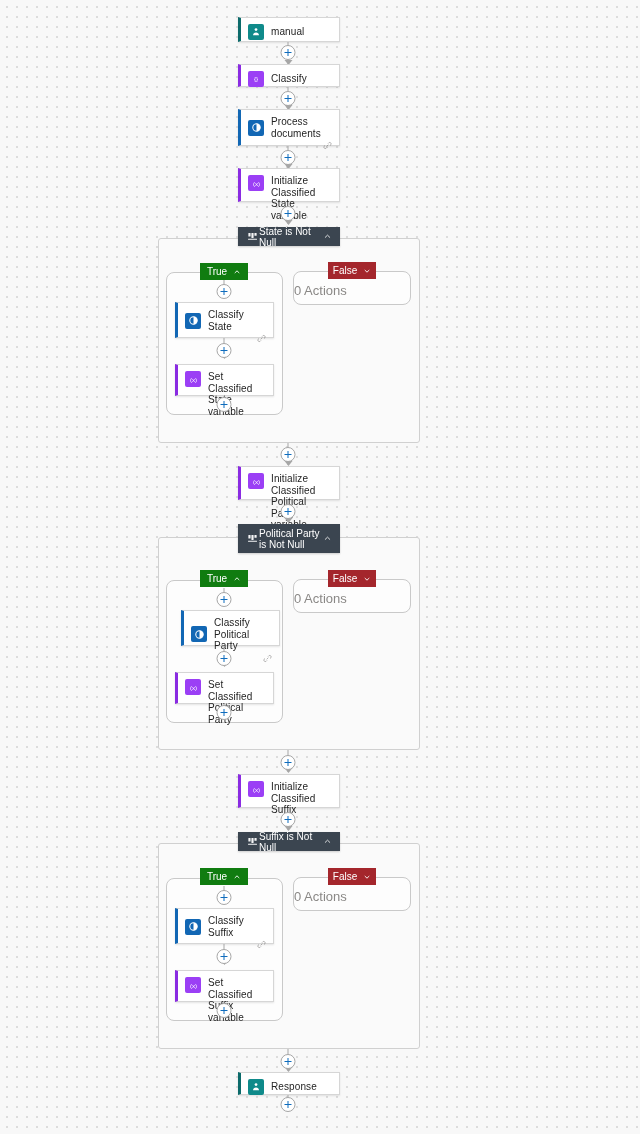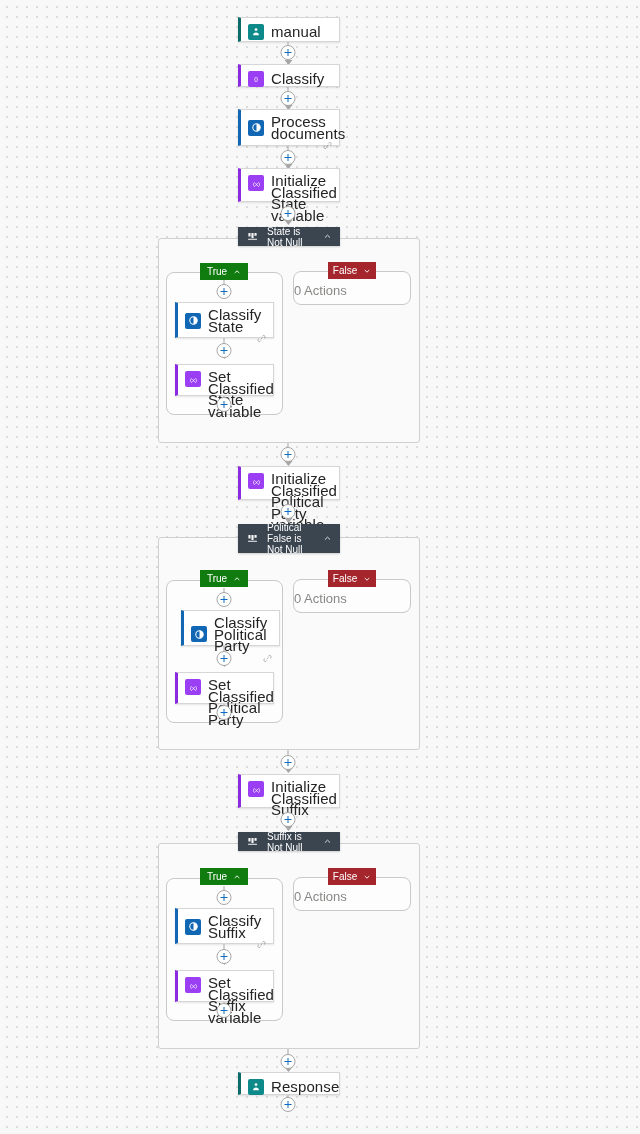--- a/index.html
+++ b/index.html
@@ -104,21 +104,21 @@
     border-radius: 2px;
     display: flex;
     align-items: center;
     justify-content: center;
     color: #fff;
     font-size: 8px;
     line-height: 1;
     font-family: "Liberation Sans", sans-serif;
   }
   .card-title {
-    font-size: 15px;
+    font-size: 10px;
     line-height: 11.5px;
     color: #242424;
     letter-spacing: 0.1px;
   }
   .card-foot {
     flex: 1 1 auto;
     position: relative;
     min-height: 8px;
   }
   .link-icon {
@@ -140,21 +140,20 @@
   .ic-blue   { background: #1267b4; }
 
   
   .cond-head {
     position: absolute;
     background: #3b4550;
     color: #ffffff;
     box-sizing: border-box;
     display: flex;
     align-items: center;
-    gap: 8px;
     padding: 0 8px;
     cursor: pointer;
     box-shadow: 0 0.6px 1.8px rgba(0,0,0,0.18);
     z-index: 5;
   }
   .cond-icon {
     width: 13px; height: 13px;
     flex: 0 0 13px;
     display: flex; align-items: center; justify-content: center;
     opacity: 0.95;
@@ -411,21 +410,21 @@
 
   <div class="cond-head" style="left:238px;top:524px;width:102px;height:29px;">
     <span class="cond-icon">
       <svg width="11" height="11" viewBox="0 0 16 16" fill="#fff">
         <rect x="2" y="3" width="3.2" height="5" rx="0.4"></rect>
         <rect x="6.4" y="3" width="3.2" height="7" rx="0.4"></rect>
         <rect x="10.8" y="3" width="3.2" height="4" rx="0.4"></rect>
         <rect x="1.5" y="11.4" width="13" height="1.3" rx="0.4"></rect>
       </svg>
     </span>
-    <span class="cond-label">Political False is Not Null</span>
+    <span class="cond-label">Political Party is Not Null</span>
     <span class="cond-chev">
       <svg width="9" height="9" viewBox="0 0 16 16" fill="none" stroke="#fff" stroke-width="1.6">
         <path d="M3.5 10 8 5.6 12.5 10"></path>
       </svg>
     </span>
   </div>
 
   <div class="branch" style="left:166px;top:580px;width:117px;height:143px;"></div>
   <div class="badge badge-true" style="left:200px;top:570px;width:48px;">
     <span>True</span>

